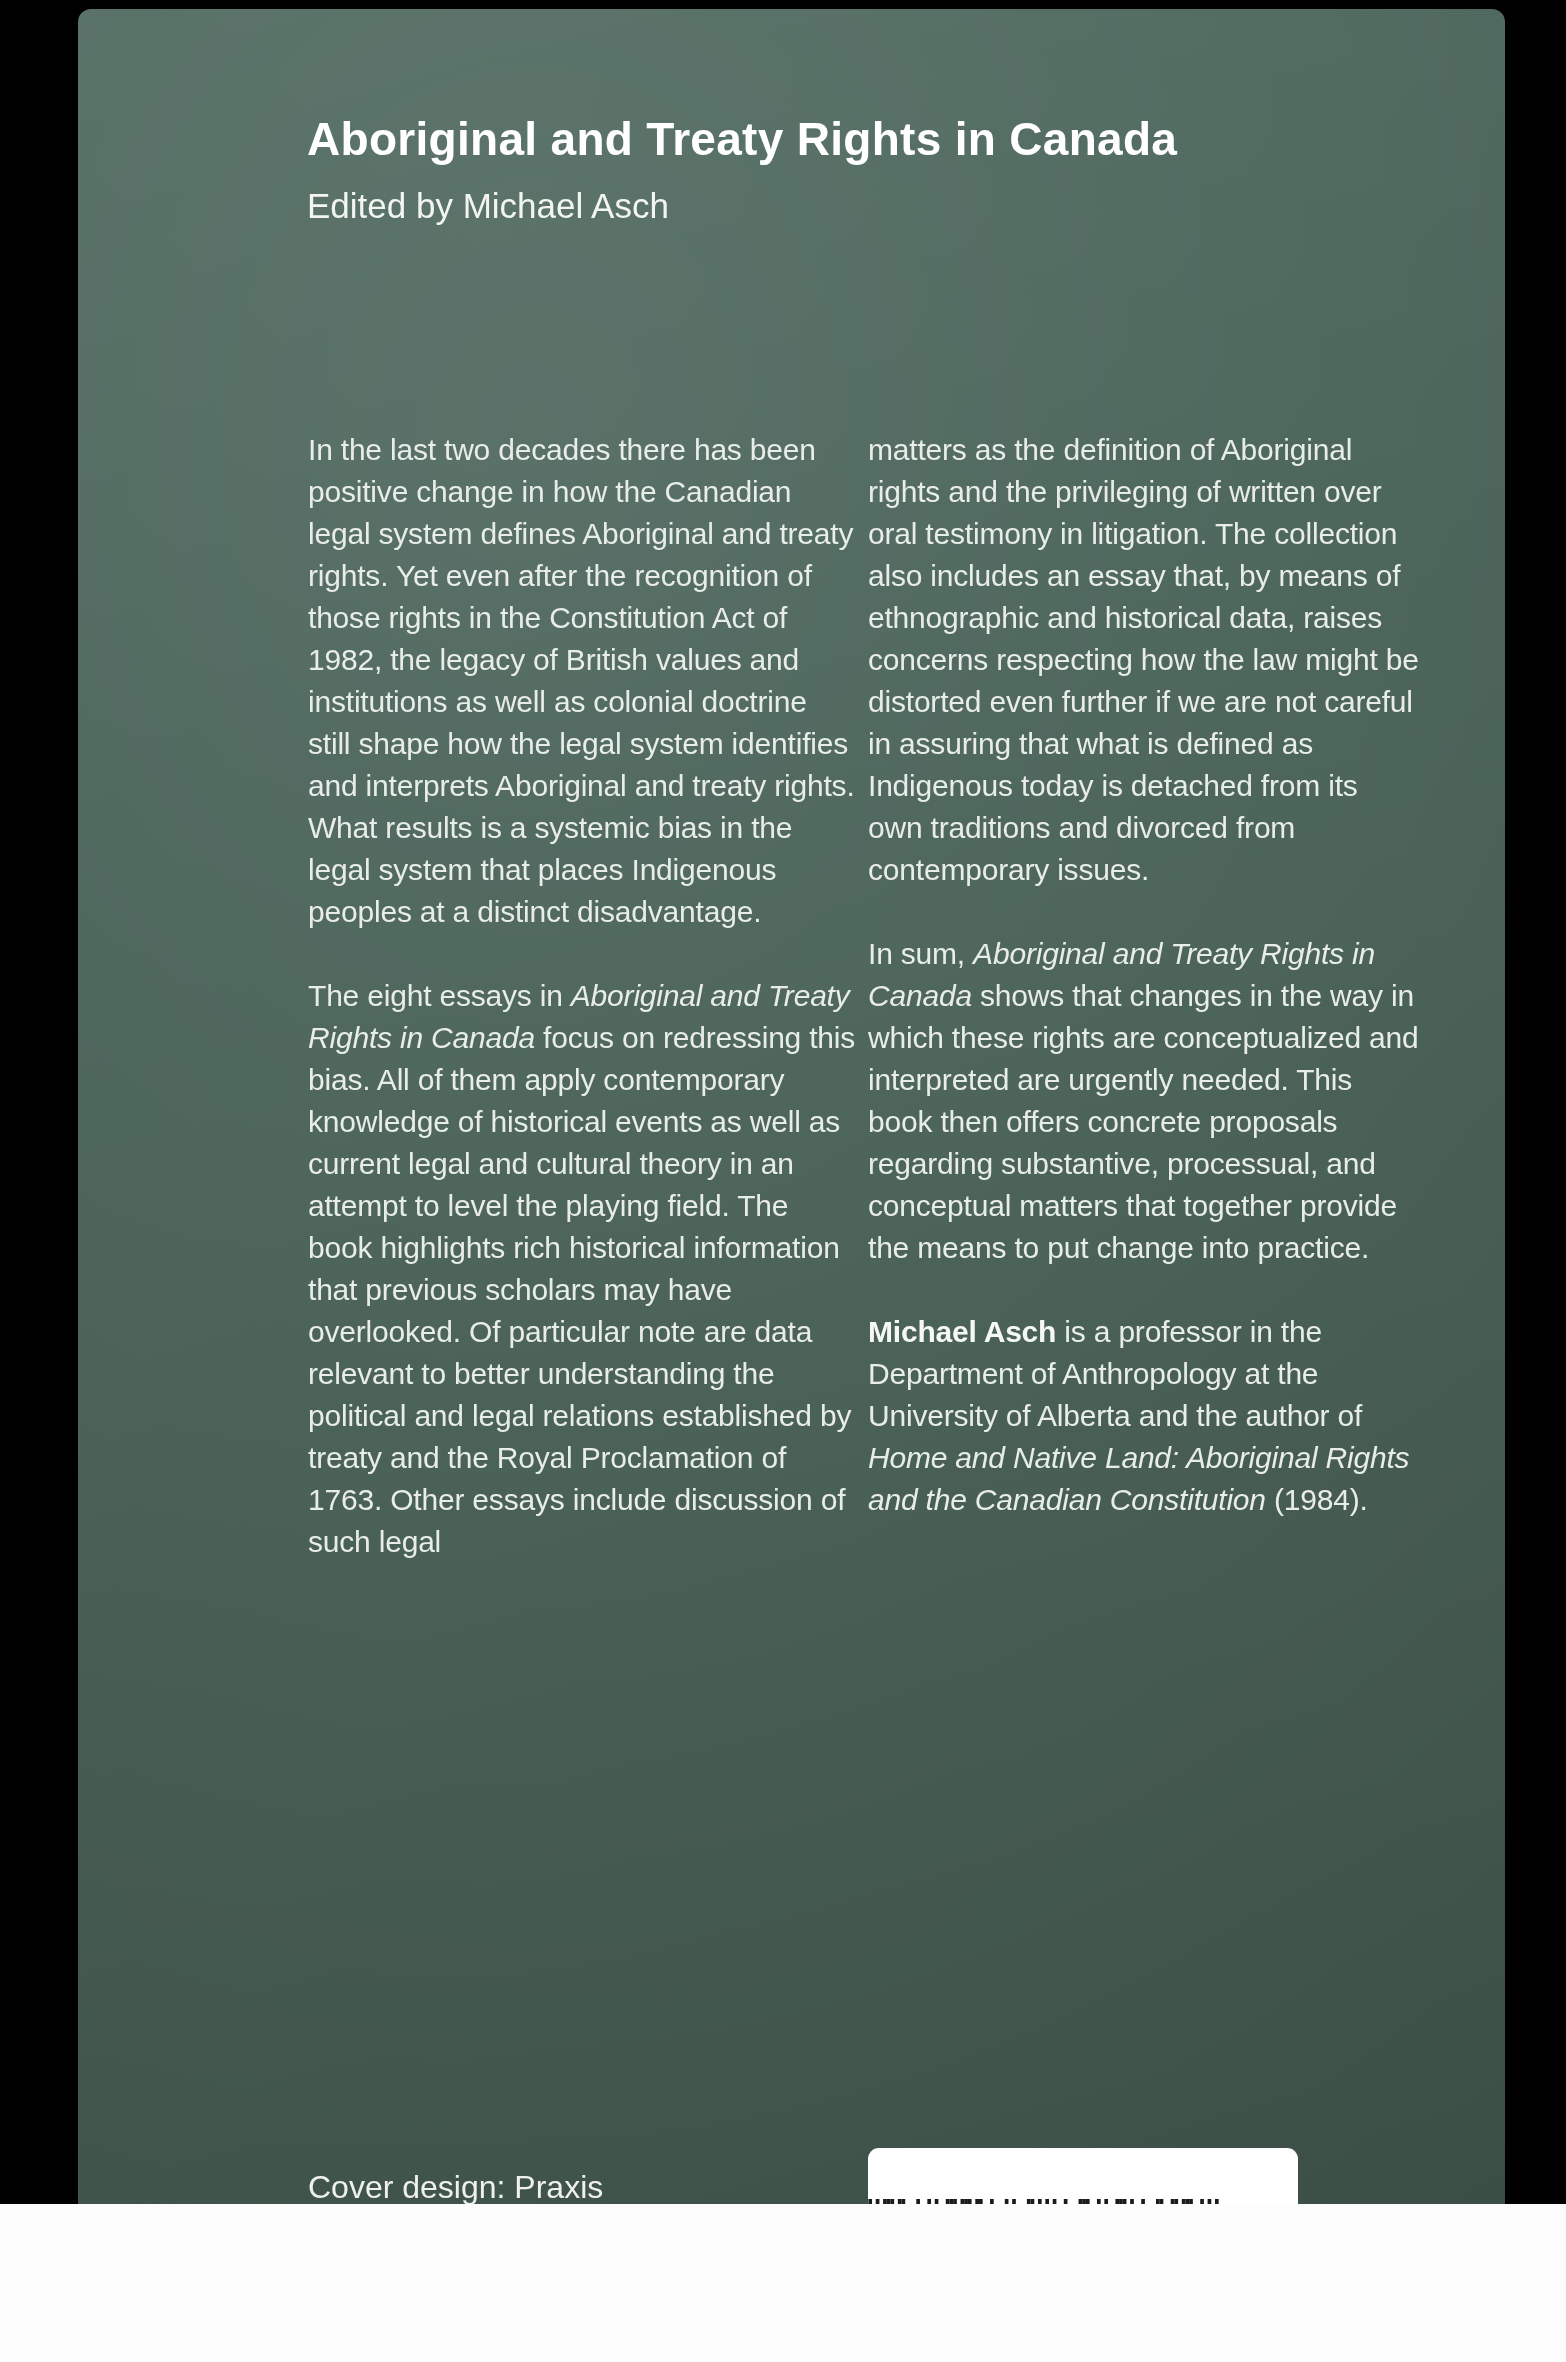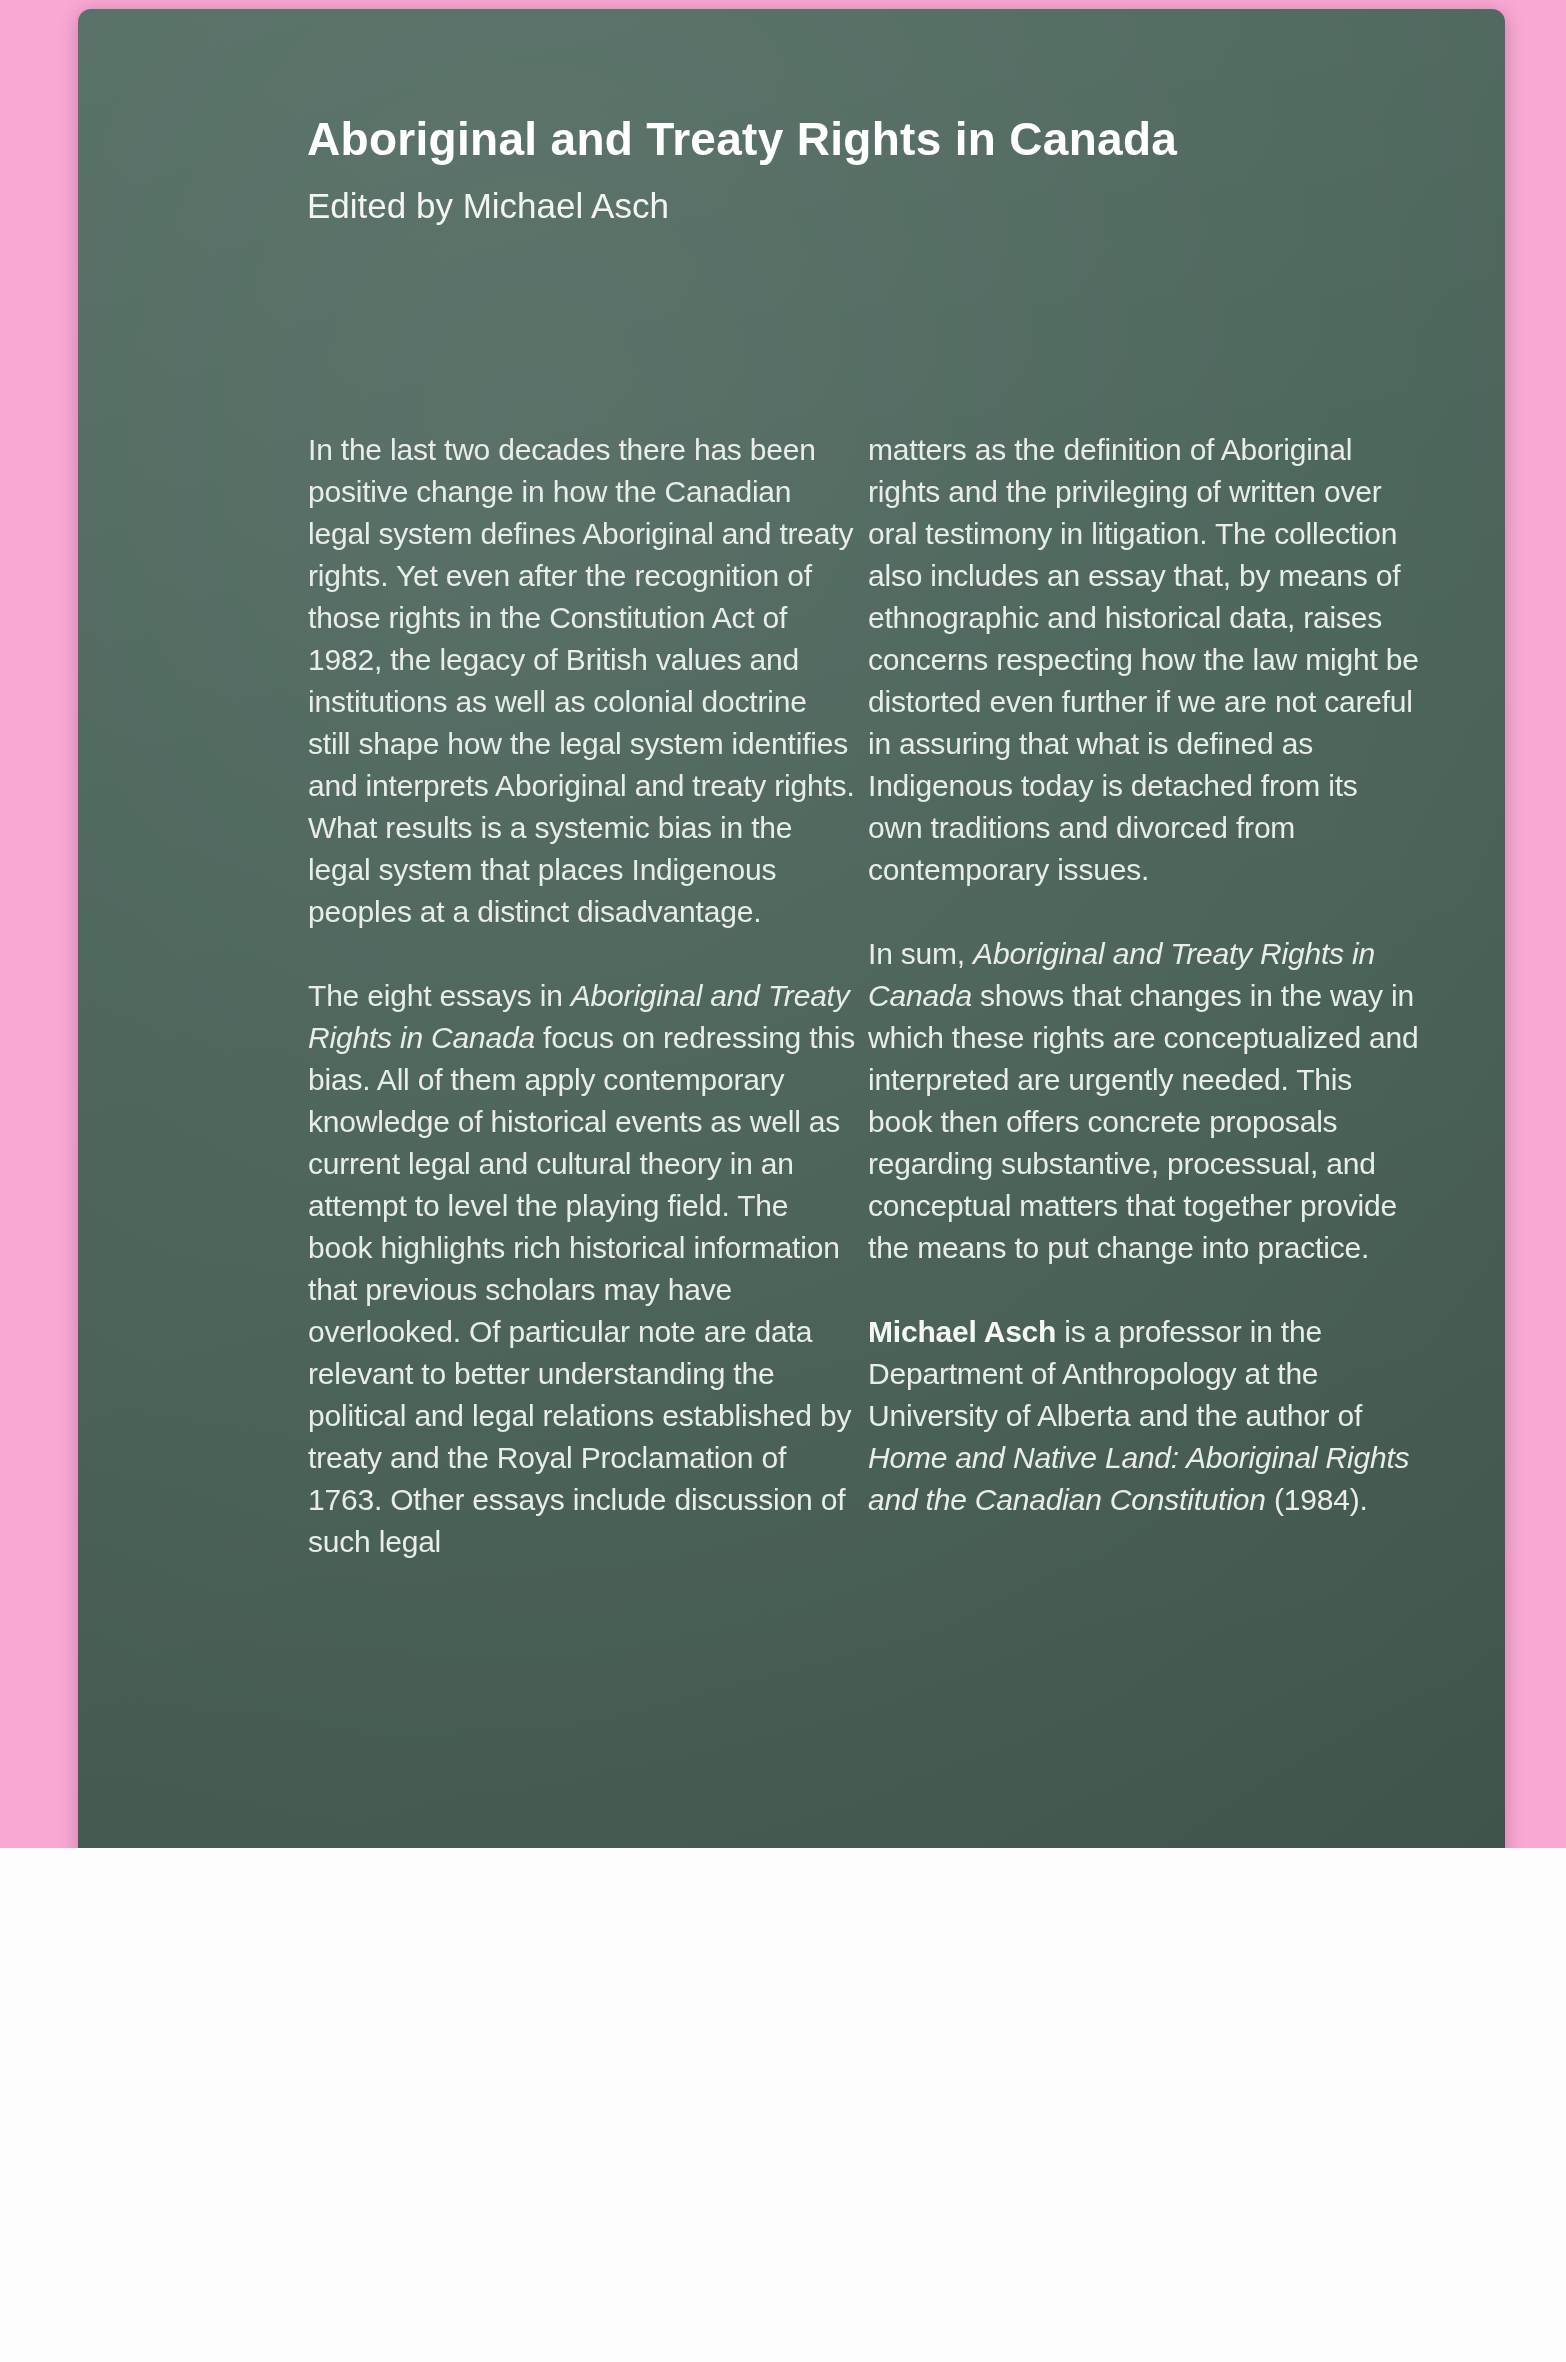--- a/index.html
+++ b/index.html
@@ -6,22 +6,22 @@
     margin: 0;
     padding: 0;
     width: 1566px;
     height: 2363px;
     background: #fdfdfd;
     font-family: "Liberation Sans", sans-serif;
   }
   .photo {
     position: relative;
     width: 1566px;
-    height: 1848px;
-    background: #f9a8d4;
+    height: 2204px;
+    background: #000000;
     overflow: hidden;
   }
   .book {
     position: absolute;
     left: 78px;
     top: 9.2px;
     width: 1427px;
     height: 2342px;
     border-radius: 13px;
     background: linear-gradient(165deg, #577066 0%, #4e675d 30%, #4a6157 62%, #43584e 100%);

